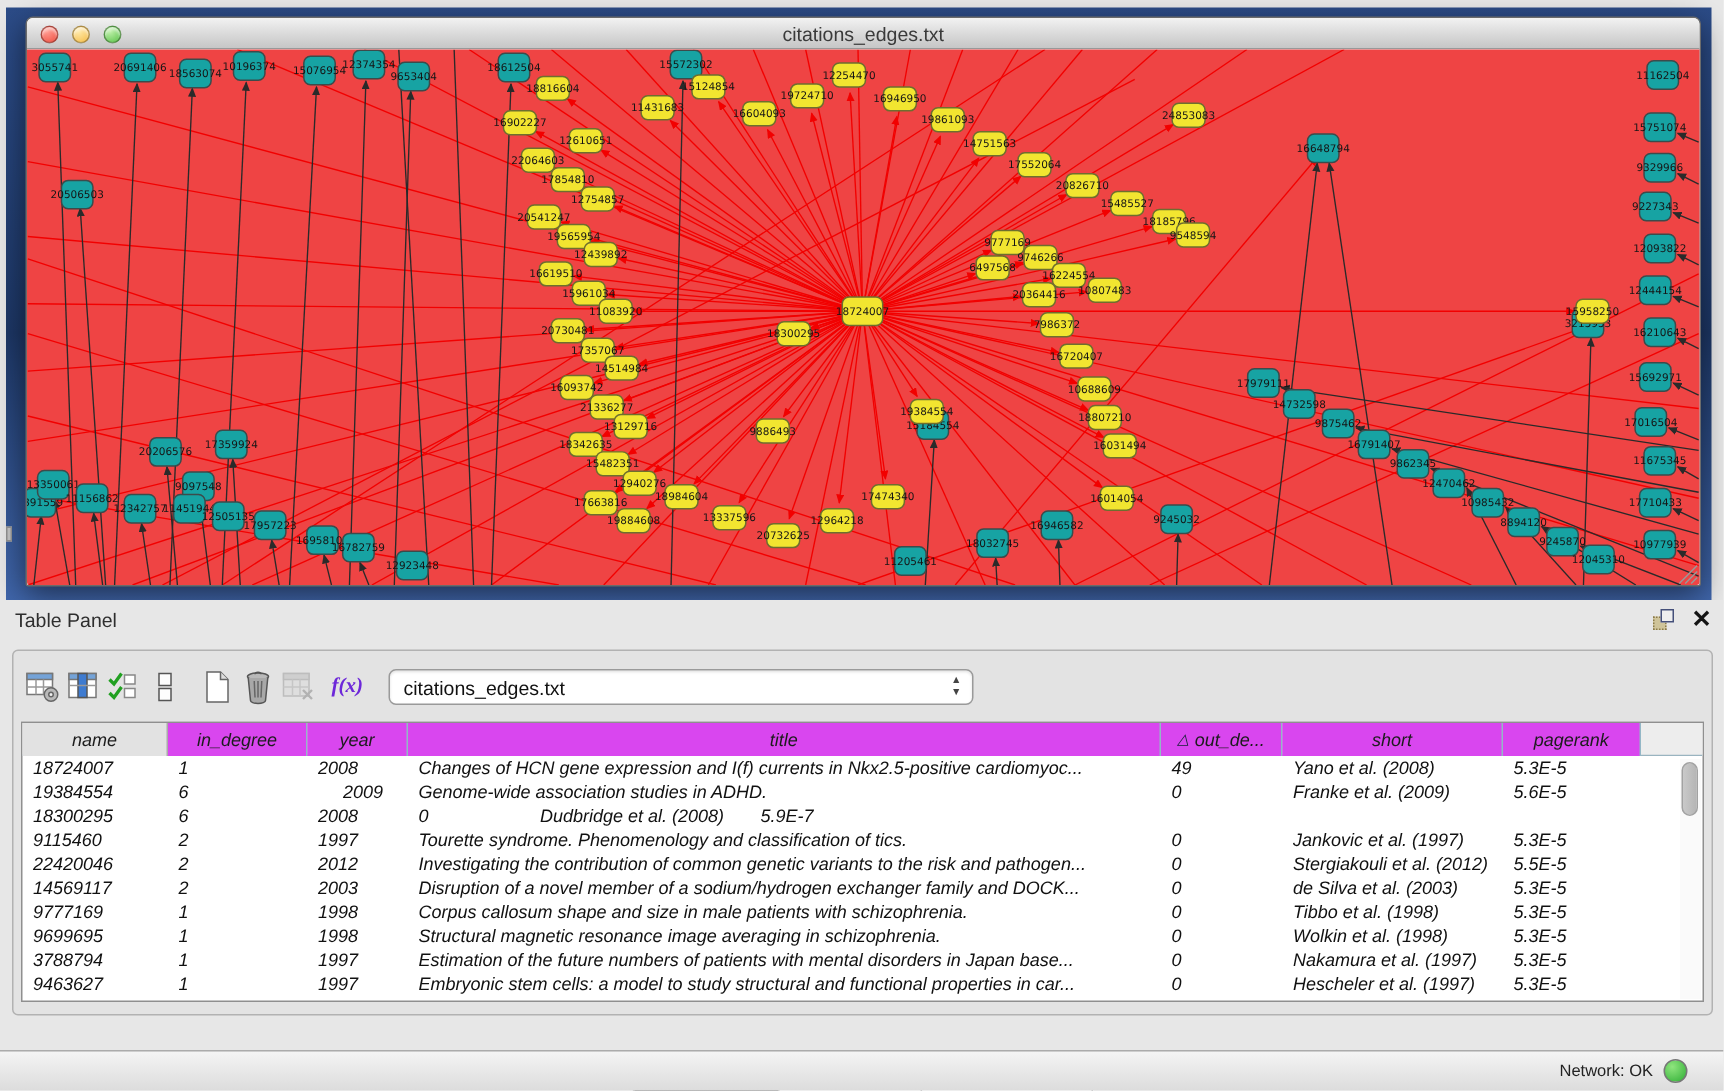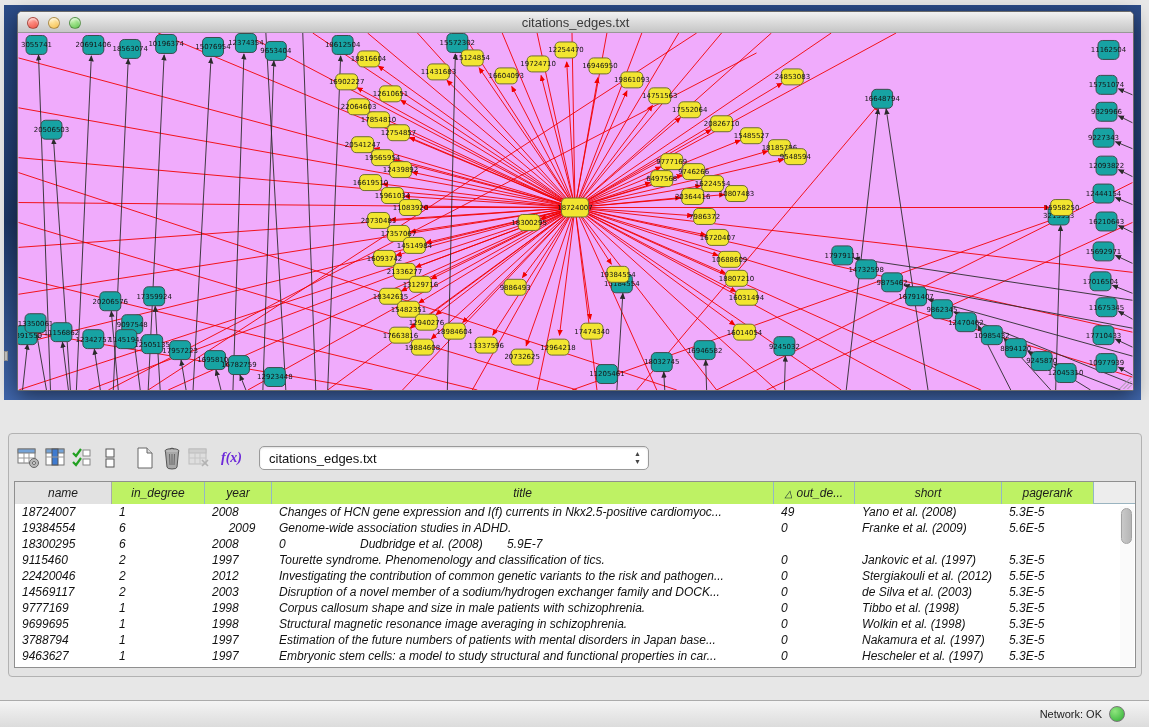--- a/index.html
+++ b/index.html
@@ -17,21 +17,21 @@
     background:linear-gradient(180deg,#f2f2f2 0%,#d9d9d9 55%,#c6c6c6 100%);
     border-bottom:1px solid #989898; }
   .lights { position:absolute; left:9px; top:5px; display:flex; gap:9px; }
   .light { width:12px; height:12px; border-radius:50%; border:1px solid rgba(0,0,0,.3);
     box-shadow:inset 0 2px 2px rgba(255,255,255,.6); }
   .light.r { background:radial-gradient(circle at 35% 30%,#ff9a90,#ee4f41); }
   .light.y { background:radial-gradient(circle at 35% 30%,#ffe9a8,#f4bb46); }
   .light.g { background:radial-gradient(circle at 35% 30%,#bdf0a8,#59c148); }
   .wtitle { position:absolute; left:0; right:0; top:3px; text-align:center;
     font-size:13px; color:#3a3a3a; }
-  .canvas { position:relative; width:1115px; height:357px; background:#f0abfc;
+  .canvas { position:relative; width:1115px; height:357px; background:#ef4444;
     overflow:hidden; border-radius:0 0 2px 2px; }
   svg text.nl { font-family:"DejaVu Sans", sans-serif; font-size:7px; fill:#151515; }
   .re { stroke:#f20000; stroke-width:.9; } .ke { stroke:#2a2a2a; stroke-width:.9; }
   .grip-mark { position:absolute; left:571px; top:395px; width:10px; height:6px;
     color:#9aa7bb; font-size:7px; line-height:5px; text-align:center; }
   .left-mark { position:absolute; left:0px; top:346px; width:4px; height:10px;
     background:#b9b9b9; border:1px solid #8a8a8a; }
 
   
   .tpanel { position:absolute; left:0; top:400px; width:1149px; height:300px; background:#e7e7e7; }
@@ -55,21 +55,21 @@
     border:1px solid #9a9a9a; border-radius:5px; box-shadow:inset 0 1px 2px rgba(0,0,0,.12); }
   .combo-val { position:absolute; left:9px; top:4px; font-size:13px; color:#111; }
   .combo-arrows { position:absolute; right:7px; top:3px; font-size:7px; color:#444;
     line-height:8px; text-align:center; }
 
   
   .dtable { position:absolute; left:5px; top:47px; width:1122px; height:187px;
     background:#fff; border:1px solid #8f8f8f; overflow:hidden;font-style:italic; }
   .thead { display:flex; height:22px; background:#eee; border-bottom:1px solid #9ab4c0; }
   .th { height:22px; font-size:12px; color:#1c1c1c; display:flex; align-items:center;
-    justify-content:center; background:#bef264; border-right:1px solid #93b7c6;
+    justify-content:center; background:#d946ef; border-right:1px solid #93b7c6;
     overflow:hidden; white-space:nowrap; flex:none; }
   .th:first-child { background:#e2e2e2; border-right:1px solid #aaa; }
   .th .sort { font-size:10px; margin-right:4px; color:#123; }
   .th-fill { flex:1; background:#ededed; }
   .tbody { position:relative; }
   .tr { display:flex; height:16px; line-height:16px; font-size:12px; color:#111; }
   .td { flex:none; padding-left:7px; overflow:hidden; white-space:nowrap; }
   .vsb { position:absolute; right:1px; top:24px; width:14px; height:160px; background:#fafafa; }
   .vsb-thumb { position:absolute; left:1px; top:2px; width:11px; height:36px;
     background:linear-gradient(90deg,#c9c9c9,#b5b5b5); border:1px solid #a2a2a2; border-radius:6px; }
@@ -728,20 +728,30 @@
             <line x1="1112" y1="357" x2="1116" y2="353"></line>
           </g>
         </svg>
       </div>
     </div>
     <div class="grip-mark">▴</div>
     <div class="left-mark"></div>
   </div>
 
   <div class="tpanel">
+    <div class="tpanel-head">
+      <div class="tpanel-title">Table Panel</div>
+      <div class="tpanel-btns">
+        <div class="float-ic">
+          <div class="sq1"></div>
+            <div class="sq2"></div>
+        </div>
+        <div class="close-x">✕</div>
+      </div>
+    </div>
 
     <div class="tpanel-inner">
       <div class="ttoolbar">
 
         <div class="tbtn">
           <svg class="icon-svg" width="24" height="24">
             <rect x="1" y="3" width="17" height="14" fill="#fff" stroke="#777"></rect>
             <rect x="1" y="3" width="17" height="4" fill="#74a3d8" stroke="#777"></rect>
             <line x1="7" y1="7" x2="7" y2="17" stroke="#999"></line>
             <line x1="12" y1="7" x2="12" y2="17" stroke="#999"></line>

